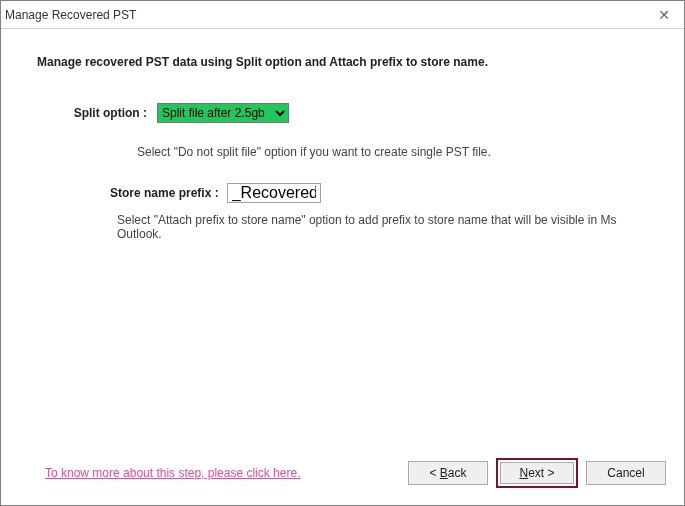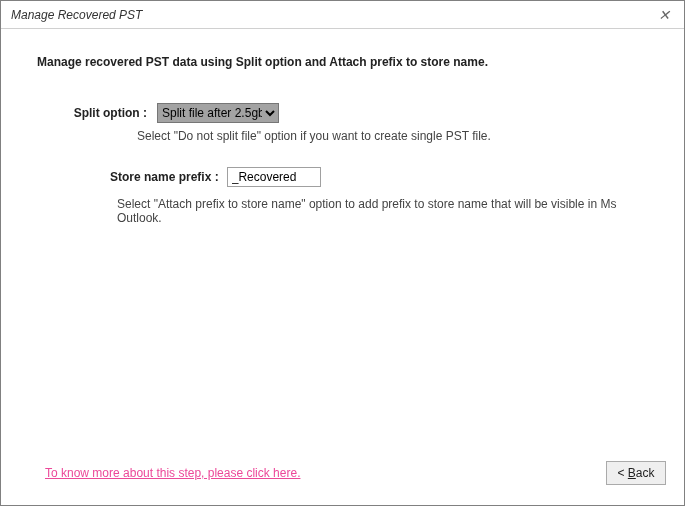--- a/index.html
+++ b/index.html
@@ -19,22 +19,21 @@
     display: flex;
     flex-direction: column;
   }
   .titlebar {
     height: 28px;
     background: #fff;
     border-bottom: 1px solid #d0d0d0;
     display: flex;
     align-items: center;
     justify-content: space-between;
-    padding: 0 0 0 10px;
-    font-style: italic;
+    padding: 0 0 0 4px;
   }
   .titlebar .title {
     color: #333;
     font-size: 12px;
   }
   .titlebar .close {
     width: 40px;
     height: 28px;
     display: flex;
     align-items: center;
@@ -54,36 +53,36 @@
     font-weight: bold;
     color: #222;
     font-size: 12px;
     margin-bottom: 34px;
   }
   .row {
     display: flex;
     align-items: center;
   }
   .split-row {
-    margin-bottom: 4px;
+    margin-bottom: 20px;
   }
   .split-label {
     width: 120px;
     text-align: right;
     font-weight: bold;
     padding-right: 10px;
     color: #222;
   }
   select.dropdown {
     font-size: 12px;
     font-family: inherit;
     height: 20px;
     border: 1px solid #767676;
-    background: #a3a3a3;
-    width: 122px;
+    background: #22c55e;
+    width: 132px;
   }
   .hint {
     margin-left: 100px;
     color: #444;
     line-height: 1.5;
     margin-top: 4px;
     margin-bottom: 22px;
     font-size: 12px;
   }
   .checkbox-row {
@@ -109,21 +108,21 @@
   }
   .prefix-label {
     font-weight: bold;
     color: #222;
     padding-right: 8px;
   }
   input.text-input {
     height: 20px;
     width: 94px;
     border: 1px solid #a0a0a0;
-    font-size: 12px;
+    font-size: 16px;
     font-family: inherit;
     padding: 1px 4px;
     background: #fff;
   }
   .hint2 {
     margin-left: 80px;
     color: #444;
     font-size: 12px;
   }
   .footer {
@@ -138,21 +137,21 @@
     text-decoration: underline;
     font-size: 12px;
     cursor: pointer;
   }
   .buttons {
     display: flex;
     gap: 8px;
     align-items: center;
   }
   button.dlg-btn {
-    width: 60px;
+    width: 80px;
     height: 24px;
     font-size: 12px;
     font-family: inherit;
     background: #efefef;
     border: 1px solid #aaa;
     color: #222;
     cursor: default;
   }
   .btn-next-frame {
     border: 2px solid #7b1525;
@@ -199,16 +198,20 @@
     </div>
 
     <div class="hint2">Select "Attach prefix to store name" option to add prefix to store name that will be visible in Ms Outlook.</div>
 
   </div>
 
   <div class="footer">
     <a class="help-link">To know more about this step, please click here.</a>
     <div class="buttons">
       <button class="dlg-btn"><span>&lt; </span><span class="u">B</span><span>ack</span></button>
+      <span class="btn-next-frame">
+        <button class="dlg-btn"><span class="u">N</span><span>ext &gt;</span></button>
+      </span>
+      <button class="dlg-btn">Cancel</button>
     </div>
   </div>
 
 </div>
 
 </body></html>

